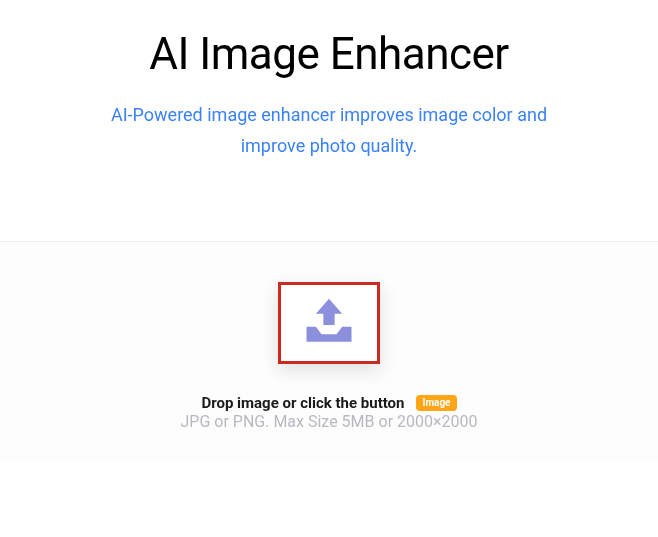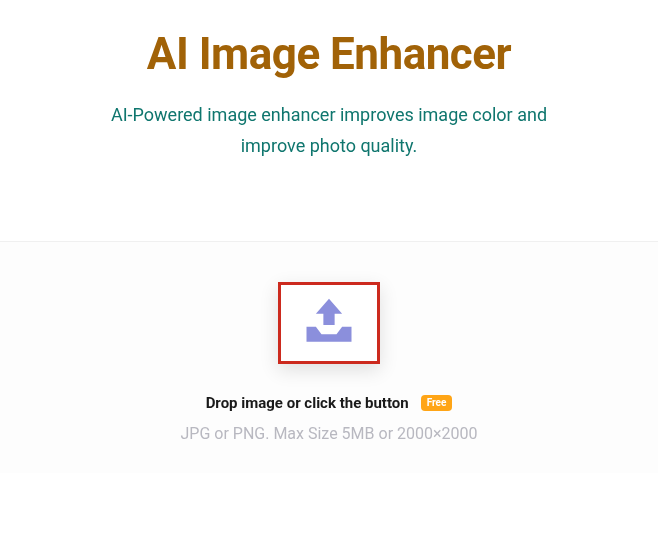--- a/index.html
+++ b/index.html
@@ -14,29 +14,29 @@
       background: #ffffff;
       overflow: hidden;
     }
     .hero {
       padding: 20px 40px 80px 40px;
       text-align: center;
       background: #ffffff;
     }
     .title {
       font-size: 44px;
-      font-weight: 700;
-      color: #a16207;
+      font-weight: 400;
+      color: #000000;
       letter-spacing: -0.5px;
       margin-bottom: 20px;
       margin-top: 8px;
     }
     .subtitle {
       font-size: 18px;
-      color: #0f766e;
+      color: #3b82f6;
       line-height: 1.7;
       max-width: 480px;
       margin: 0 auto;
       font-weight: 400;
     }
     .upload-section {
       background: #fdfdfd;
       border-top: 1px solid #f0f0f0;
       padding: 40px 20px 30px 20px;
       text-align: center;
@@ -52,21 +52,20 @@
     .upload-icon svg {
       display: block;
       width: 60px;
       height: 60px;
     }
     .drop-row {
       display: flex;
       align-items: center;
       justify-content: center;
       gap: 12px;
-      margin-bottom: 12px;
     }
     .drop-text {
       font-size: 15px;
       font-weight: 700;
       color: #1a1a1a;
     }
     .badge {
       background: #ffa516;
       color: #ffffff;
       font-size: 10px;
@@ -95,16 +94,16 @@
       <svg viewBox="0 0 64 64" xmlns="http://www.w3.org/2000/svg">
         <g fill="#8b8fdc">
           <polygon points="32,6 18,22 26,22 26,34 38,34 38,22 46,22"></polygon>
           <path d="M8 36 L8 52 L56 52 L56 36 L46 36 L40 44 L24 44 L18 36 Z"></path>
         </g>
       </svg>
     </span>
   </div>
   <div class="drop-row">
     <span class="drop-text">Drop image or click the button</span>
-    <span class="badge">Free</span>
+    <span class="badge">Image</span>
   </div>
   <div class="hint">JPG or PNG. Max Size 5MB or 2000×2000</div>
 </div>
 
 </body></html>

